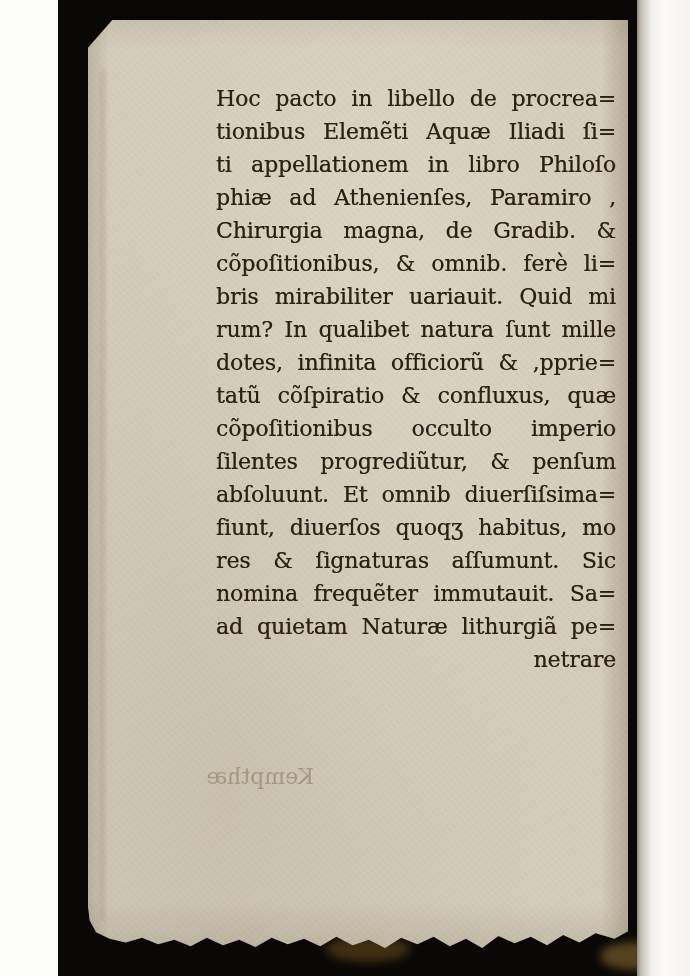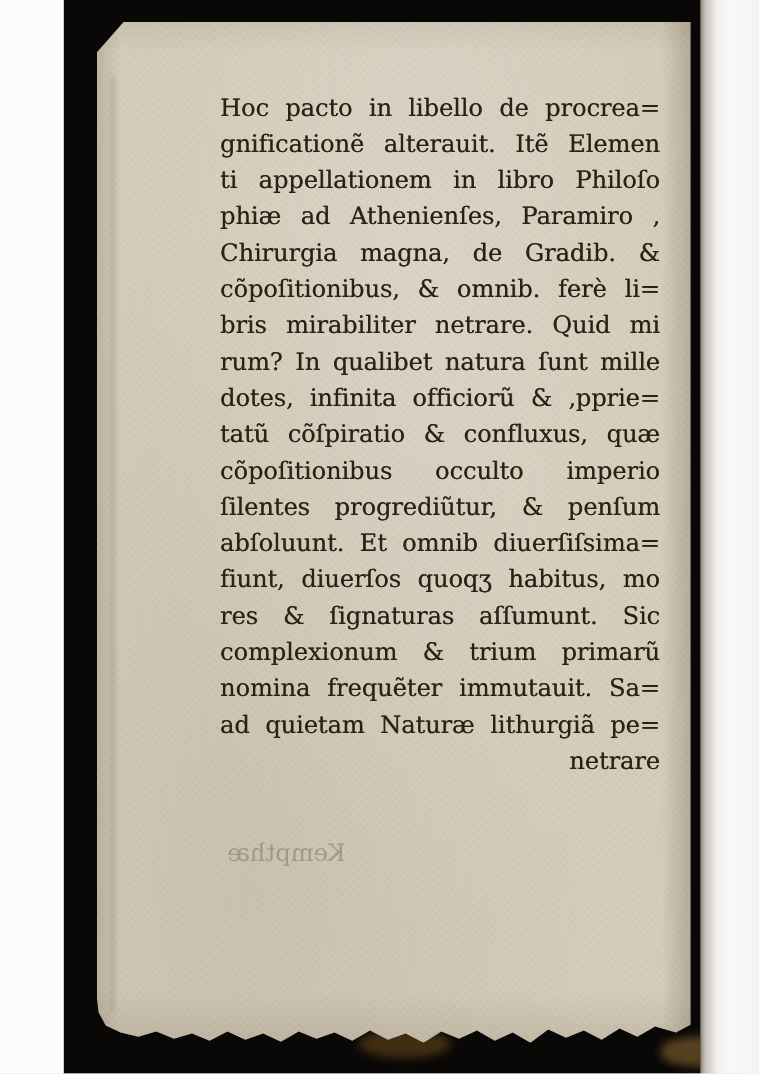--- a/index.html
+++ b/index.html
@@ -60,21 +60,21 @@
     background-image:
       repeating-linear-gradient(47deg, rgba(60,50,35,0.03) 0 1px, transparent 1px 5px),
       repeating-linear-gradient(-43deg, rgba(255,255,255,0.04) 0 1px, transparent 1px 6px);
   }
   .crease {
     position: absolute; left: 13px; top: 50px; width: 3px; height: 850px;
     background: rgba(90,75,55,0.18); filter: blur(2px);
   }
   
   .text-block {
-    position: absolute; left: 112px; top: 62px; width: 400px;
+    position: absolute; left: 128px; top: 62px; width: 400px;
     font-size: 22px; line-height: 33px;
     color: #2a2013;
     text-shadow: 0.3px 0 0 rgba(42,32,19,0.65);
     letter-spacing: -0.1px;
   }
   .line {
     text-align: justify;
     text-align-last: justify;
     white-space: normal;
     height: 33px; overflow: hidden;
@@ -101,35 +101,34 @@
   </div>
 
   <div class="page">
     <div class="grain"></div>
     <div class="crease"></div>
 
     <div class="showthrough">Kempthæ</div>
 
     <div class="text-block">
       <div class="line">Hoc pacto in libello de procrea=</div>
-      <div class="line">gnificationẽ alterauit. Itẽ Elemen</div>
+      <div class="line">tionibus Elemẽti Aquæ Iliadi ſi=</div>
       <div class="line">ti appellationem in libro Philoſo</div>
       <div class="line">phiæ ad Athenienſes, Paramiro ,</div>
       <div class="line">Chirurgia magna, de Gradib. &amp;</div>
       <div class="line">cõpoſitionibus, &amp; omnib. ferè li=</div>
-      <div class="line">bris mirabiliter netrare. Quid mi</div>
+      <div class="line">bris mirabiliter uariauit. Quid mi</div>
       <div class="line">rum? In qualibet natura ſunt mille</div>
       <div class="line">dotes, infinita officiorũ &amp; ‚pprie=</div>
       <div class="line">tatũ cõſpiratio &amp; confluxus, quæ</div>
       <div class="line">cõpoſitionibus occulto imperio</div>
       <div class="line">ſilentes progrediũtur, &amp; penſum</div>
       <div class="line">abſoluunt. Et omnib diuerſiſsima=</div>
       <div class="line">fiunt, diuerſos quoqʒ habitus, mo</div>
       <div class="line">res &amp; ſignaturas aſſumunt. Sic</div>
-      <div class="line">complexionum &amp; trium primarũ</div>
       <div class="line">nomina frequẽter immutauit. Sa=</div>
       <div class="line">ad quietam Naturæ lithurgiã pe=</div>
       <div class="catchword">netrare</div>
     </div>
   </div>
 
   <div class="right-bed"></div>
 </div>
 
 </body></html>

